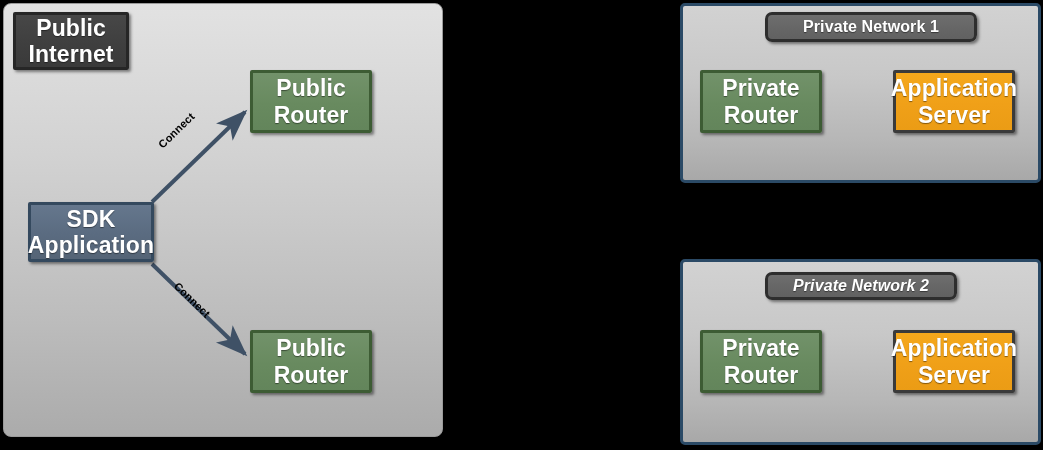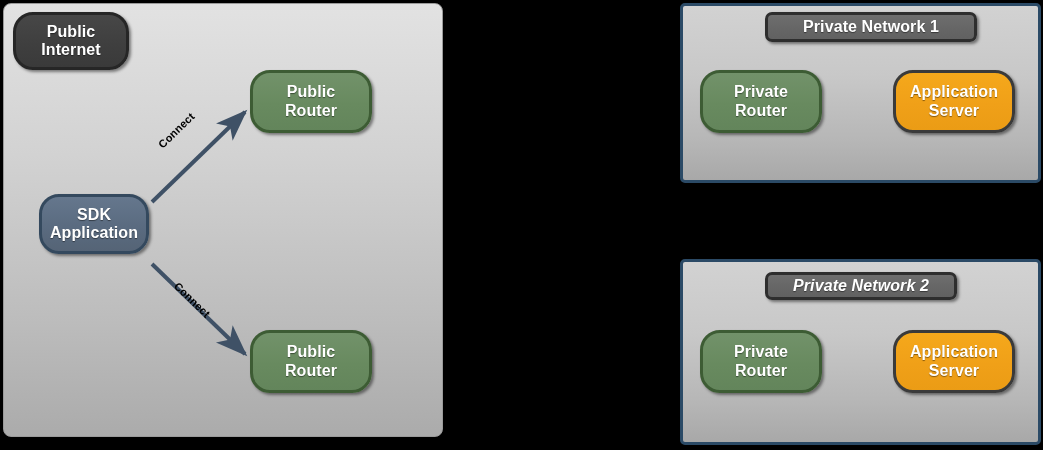--- a/index.html
+++ b/index.html
@@ -47,23 +47,23 @@
   
   .node {
     position: absolute;
     box-sizing: border-box;
     display: flex;
     align-items: center;
     justify-content: center;
     text-align: center;
     color: #ffffff;
     font-weight: bold;
-    font-size: 16px;
+    font-size: 23px;
     line-height: 1.15;
-    border-radius: 20px;
+    border-radius: 2px;
     box-shadow: 2px 2px 3px rgba(0,0,0,0.45);
     text-shadow: 0 1px 1px rgba(0,0,0,0.45);
     letter-spacing: 0.1px;
   }
   .node span { display: block; white-space: pre-line; }
 
   .node-dark {
     background: linear-gradient(to bottom, #474747 0%, #3f3f3f 55%, #3a3a3a 100%);
     border: 3px solid #262626;
   }
@@ -85,21 +85,21 @@
   }
   .node-title {
     background: linear-gradient(to bottom, #6e6e6e 0%, #666666 55%, #616161 100%);
     border: 3px solid #2e2e2e;
     border-radius: 7px;
     font-size: 16px;
   }
 
   
   #node-public-internet { left: 13px;  top: 12px;  width: 116px; height: 58px; }
-  #node-sdk-application { left: 28px;  top: 194px; width: 110px; height: 60px; margin-left: 11px; }
+  #node-sdk-application { left: 28px;  top: 202px; width: 126px; height: 60px; }
   #node-public-router-1 { left: 250px; top: 70px;  width: 122px; height: 63px; }
   #node-controller      { left: 250px; top: 203px; width: 122px; height: 58px; }
   #node-public-router-2 { left: 250px; top: 330px; width: 122px; height: 63px; }
 
   #node-pn1-title          { left: 765px; top: 12px;  width: 212px; height: 30px; }
   #node-pn1-private-router { left: 700px; top: 70px;  width: 122px; height: 63px; }
   #node-pn1-app-server     { left: 893px; top: 70px;  width: 122px; height: 63px; }
 
   #node-pn2-title          { left: 765px; top: 272px; width: 192px; height: 28px; font-style: italic; }
   #node-pn2-private-router { left: 700px; top: 330px; width: 122px; height: 63px; }

